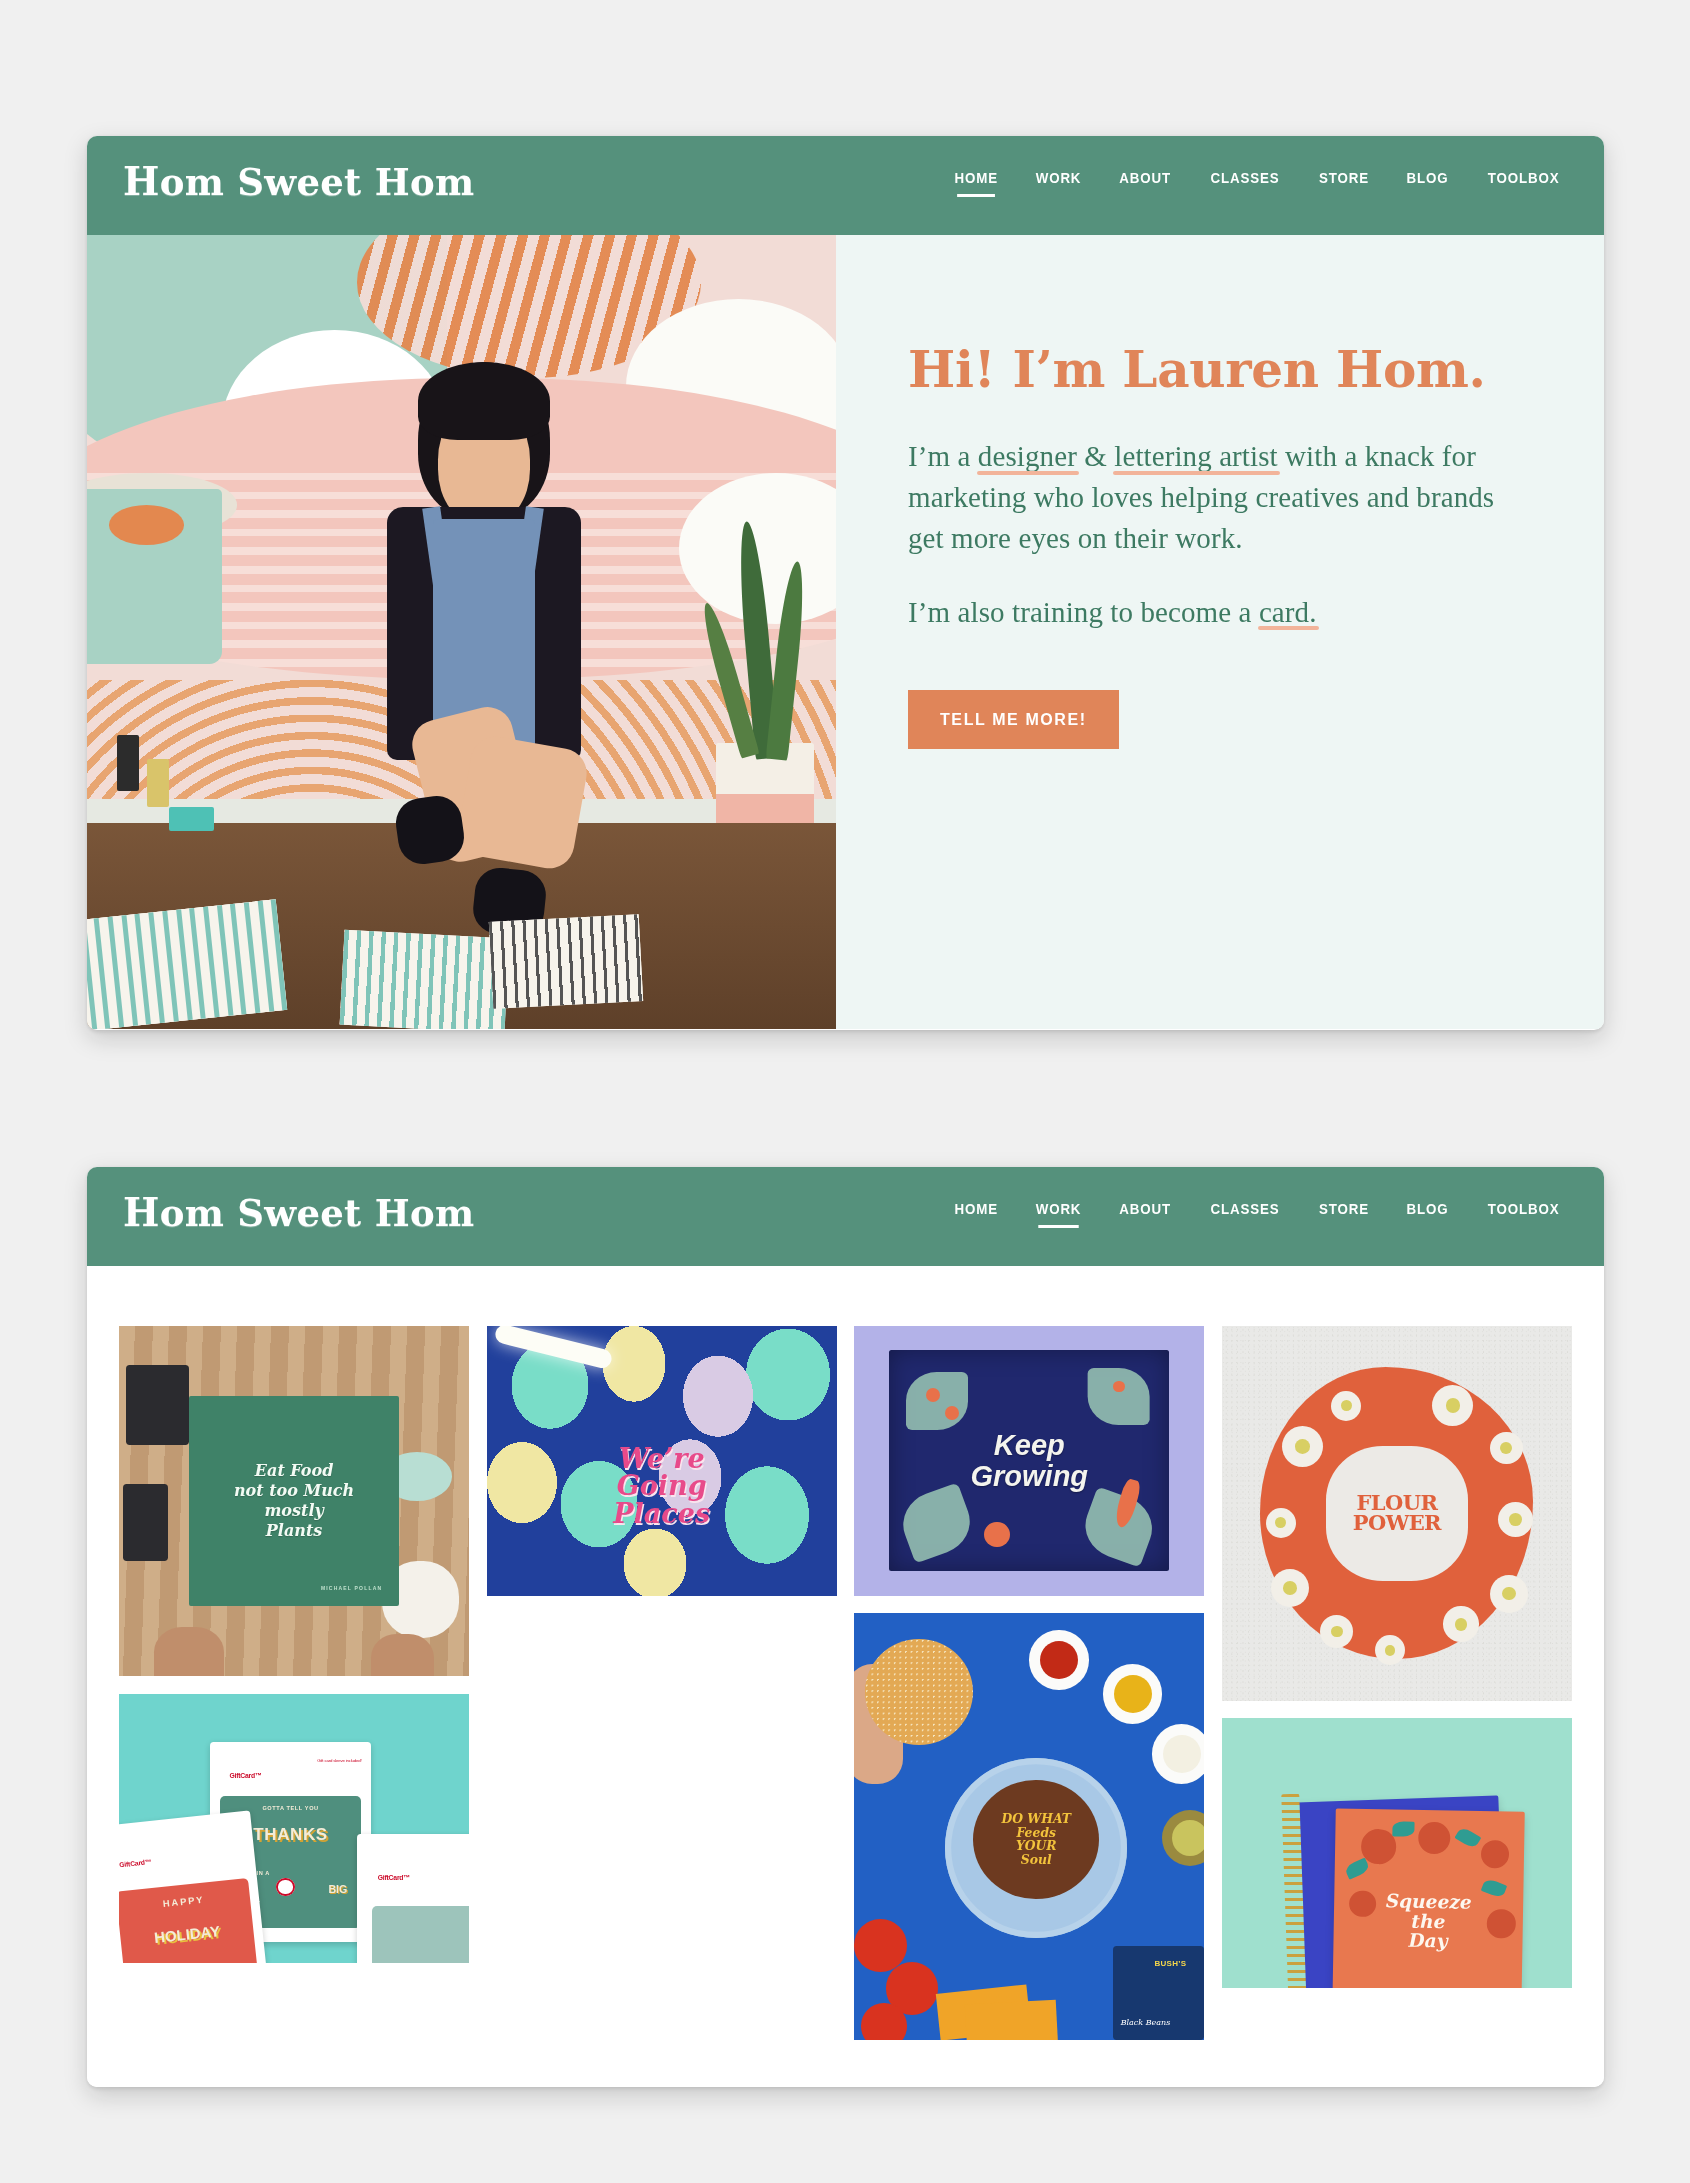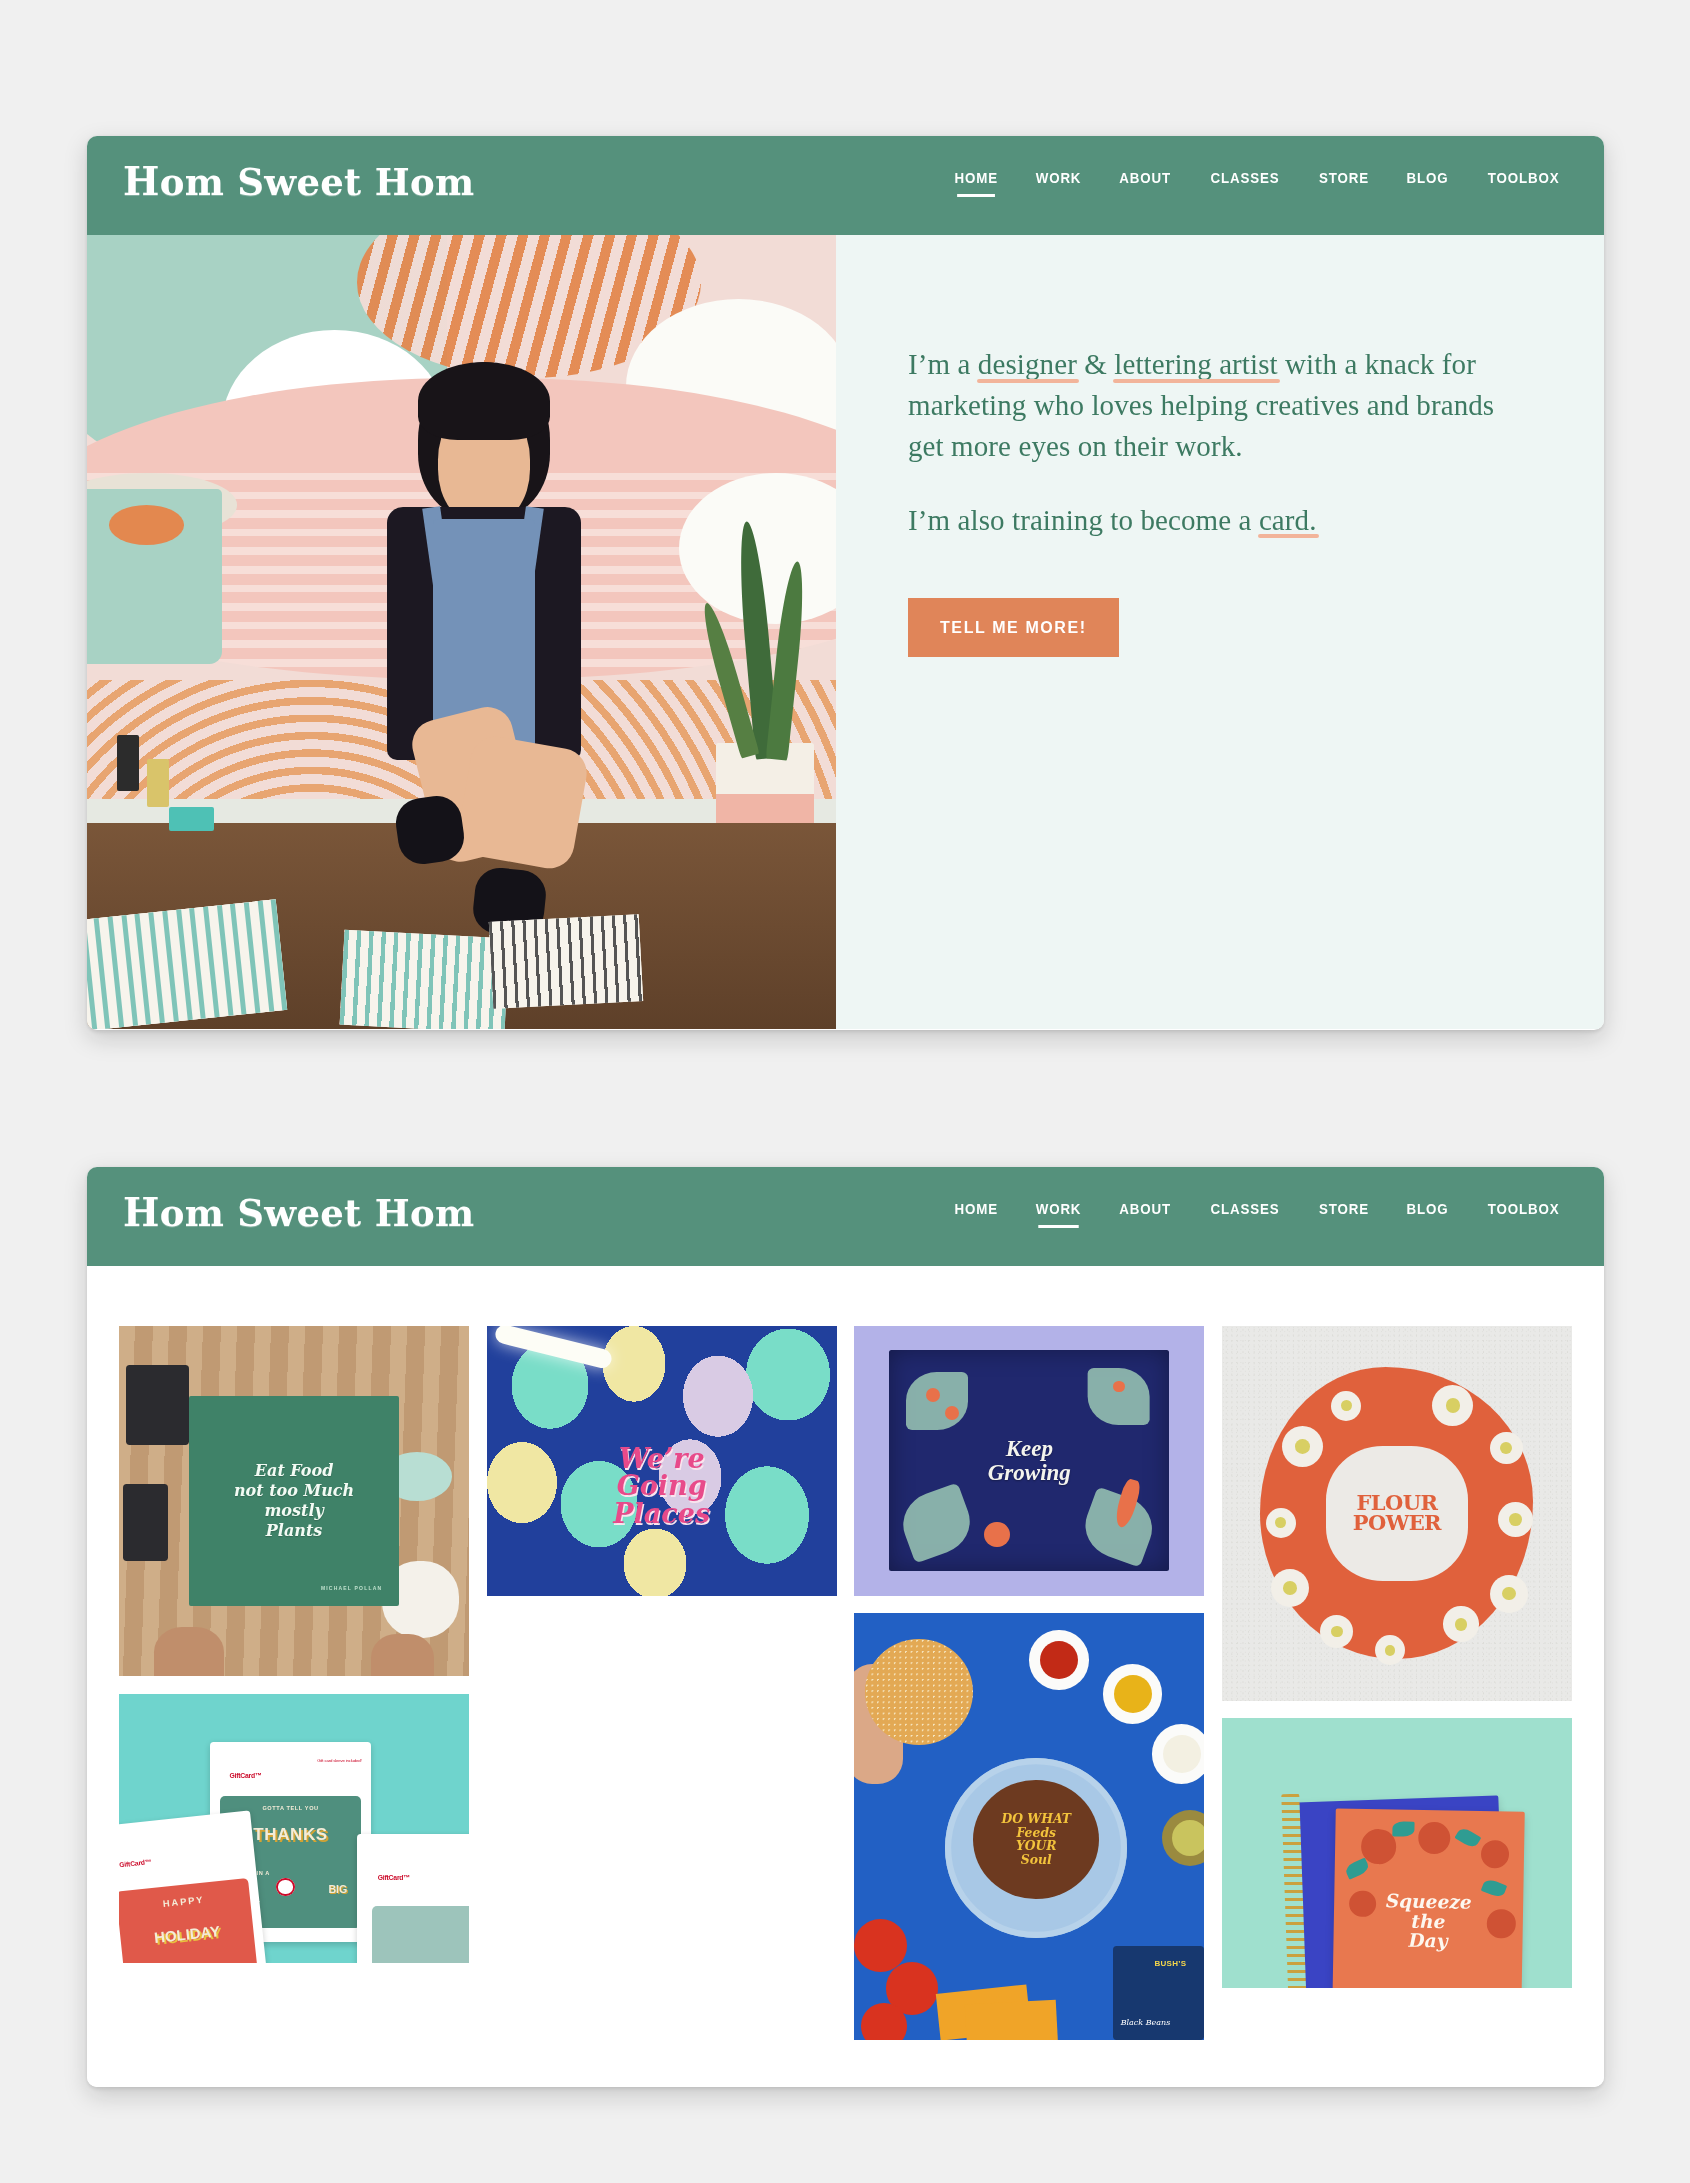--- a/index.html
+++ b/index.html
@@ -209,22 +209,22 @@
     text-shadow:0 1.2px 1.2px rgba(0,0,0,.25);}
   .cr-l4{position:absolute;left:0;right:0;top:66%;text-align:center;color:#ded8c8;font-size:13.7px;font-weight:700;letter-spacing:2.5px;}
   .cr-l5{position:absolute;left:0;right:0;top:74%;text-align:center;color:#e6e0d0;font-size:18.6px;font-weight:700;letter-spacing:2.5px;}
   .squiggle{position:absolute;width:9%;height:5%;
     background:repeating-linear-gradient(60deg,#ddd6bf 0 2.5px,transparent 2.5px 5.6px);opacity:.85;}
 
   
   .t-keep{ background:#b3b2e8; display:flex;align-items:center;justify-content:center; aspect-ratio:1/0.77; }
   .kg-cloth{ width:80%;height:82%;background:#20286e;border-radius:2.5px;position:relative;display:flex;align-items:center;justify-content:center;
     box-shadow:inset 0 0 25px rgba(0,0,0,.35);}
-  .kg-txt{color:#f4f4ee;font-family:Liberation Serif, serif;font-style:italic;font-weight:700;
-    font-size:23px;text-align:center;line-height:1.05;text-shadow:0 1.2px 1.9px rgba(0,0,0,.35);}
+  .kg-txt{color:#f4f4ee;font-family:Liberation Sans, sans-serif;font-style:italic;font-weight:700;
+    font-size:29px;text-align:center;line-height:1.05;text-shadow:0 1.2px 1.9px rgba(0,0,0,.35);}
   .kg-leaf{position:absolute;background:#93bfb0;border-radius:50% 10% 50% 10%;opacity:.9;}
   .kg-ber{position:absolute;background:#e8714a;border-radius:50%;}
 
   
   .t-flour{ background:#e9e9e7;
     background-image:radial-gradient(circle at 25% 25%, #dcdcd8 0 0.6px, transparent 0.6px),
                      radial-gradient(circle at 75% 65%, #dcdcd8 0 0.6px, transparent 0.6px);
     background-size:4.4px 4.4px,5.6px 5.6px; aspect-ratio:1/1.07;
     display:flex;align-items:center;justify-content:center;}
   .fp-blob{width:78%;height:78%;background:#e0613c;border-radius:46% 54% 50% 50%/50% 46% 54% 50%;
@@ -354,20 +354,21 @@
         <div class="poster po1"></div>
         <div class="poster po2"></div>
         <div class="poster po3"></div>
         <div class="tube" style="left:4%;bottom:30%;width:3%;height:7%;background:#2c2c2c;"></div>
         <div class="tube" style="left:8%;bottom:28%;width:3%;height:6%;background:#d9c46a;"></div>
         <div class="tube" style="left:11%;bottom:25%;width:6%;height:3%;background:#4ec1b5;"></div>
       </div>
     </div>
 
     <div class="hero-copy">
+      <h1 class="hero-title">Hi! I’m Lauren Hom.</h1>
 
       <p class="hero-para">
         <span>I’m a </span><span class="u-swash">designer</span><span> &amp; </span><span class="u-swash">lettering artist</span>
         <span>with a knack for marketing who loves helping creatives and brands get more eyes on their work.</span>
       </p>
 
       <p class="hero-para">
         <span>I’m also training to become a </span><span class="u-swash">card.</span><br>
       </p>
 

